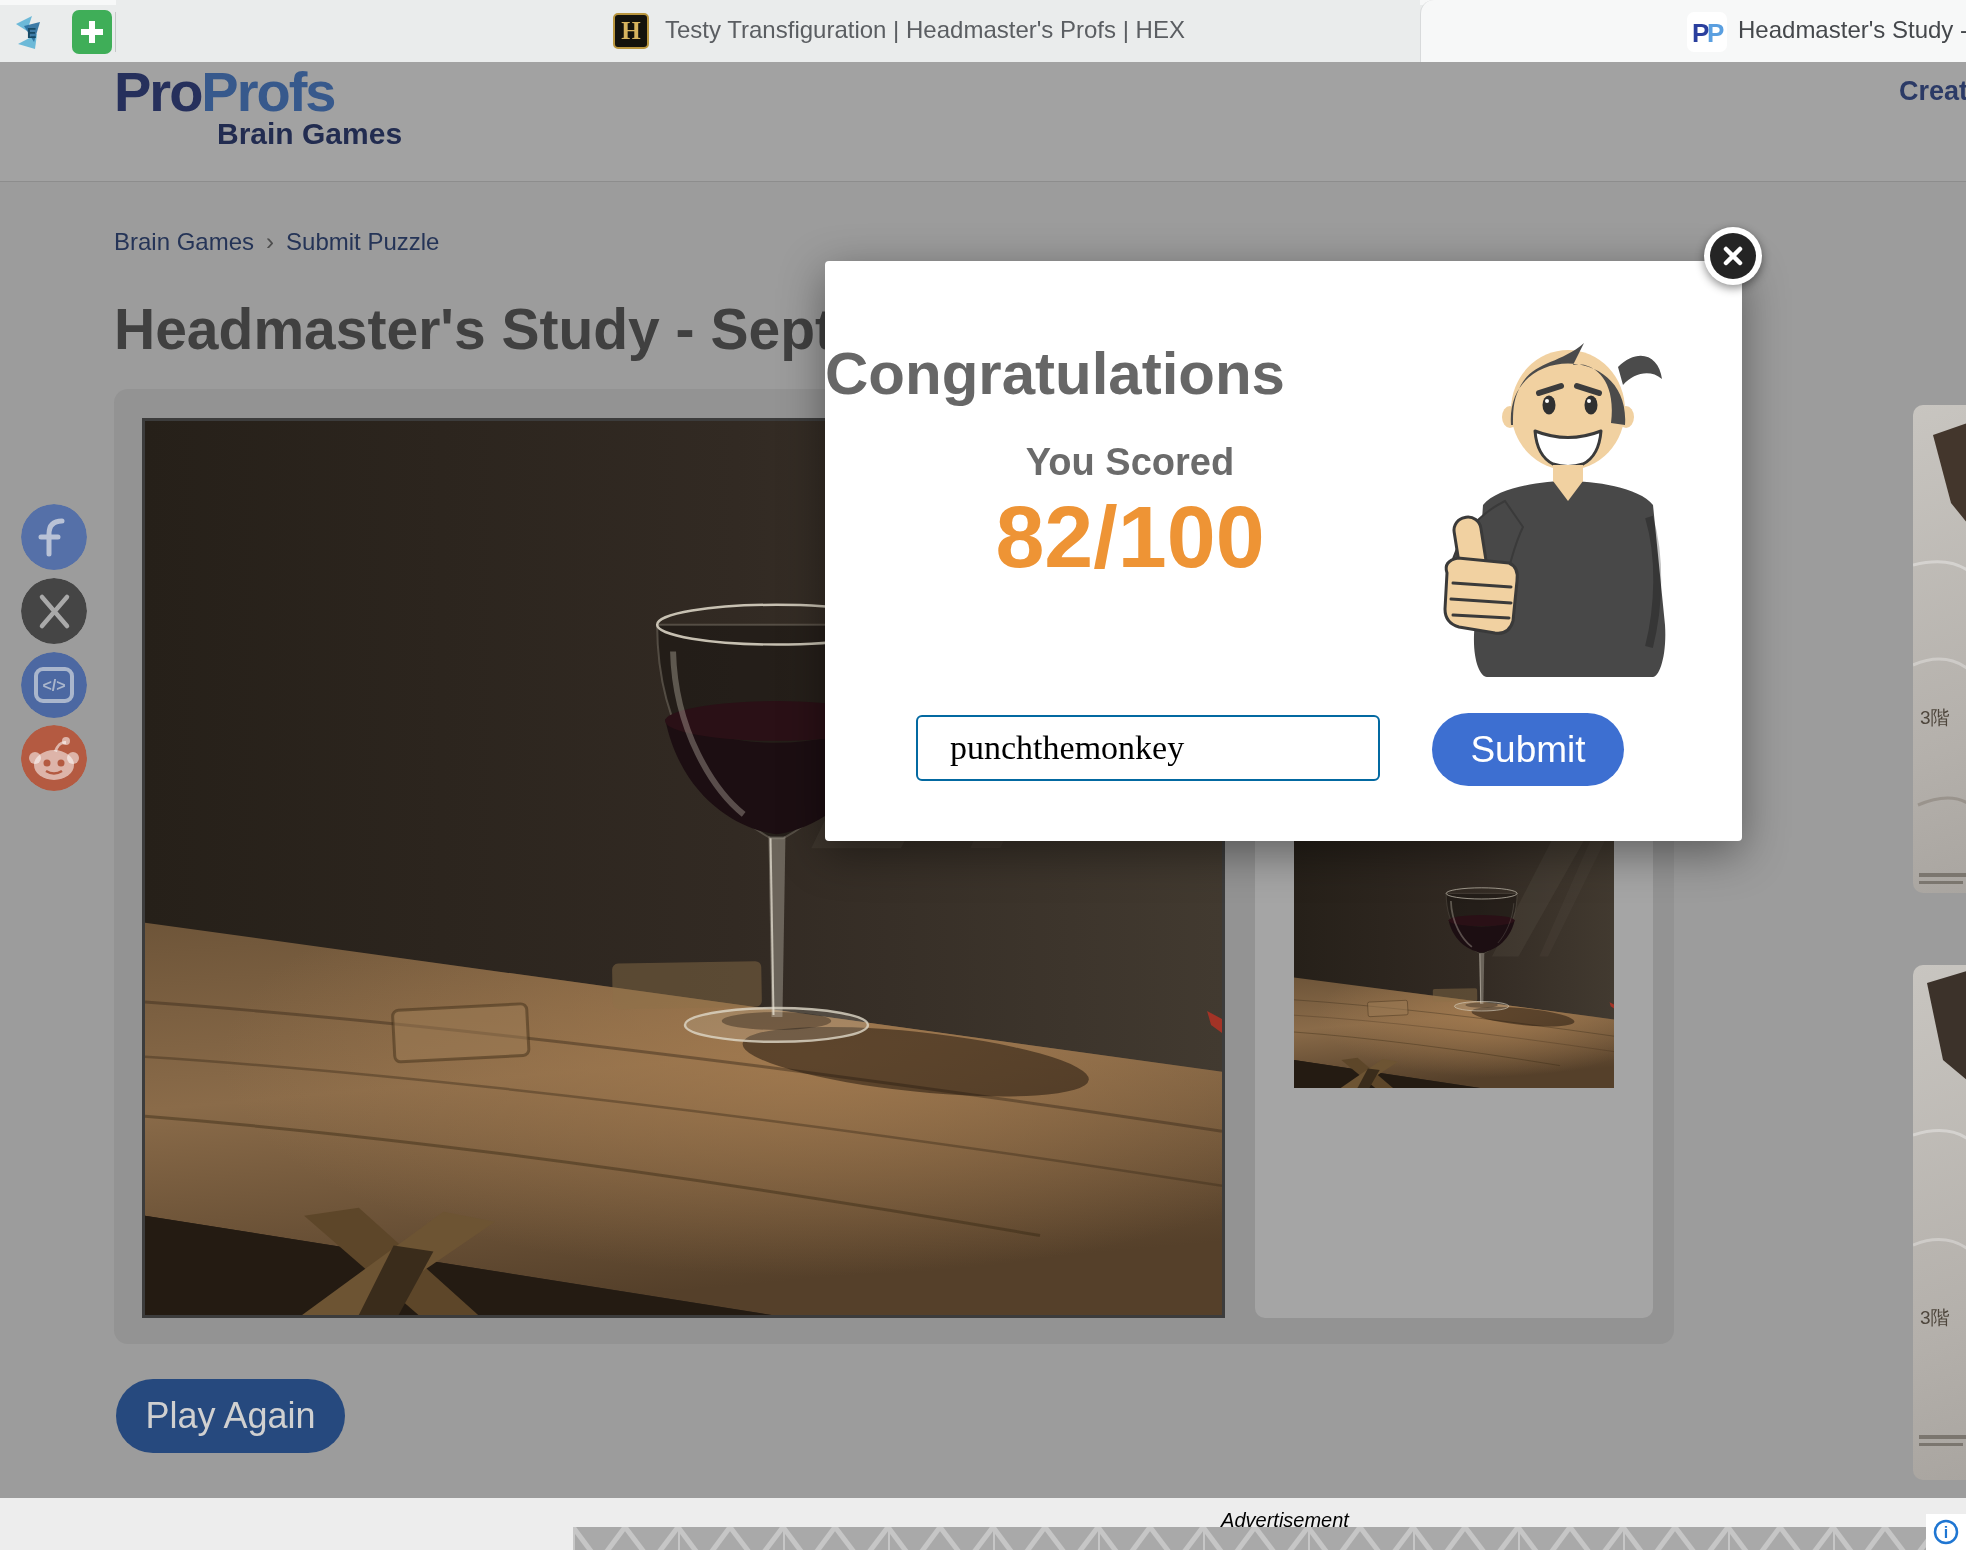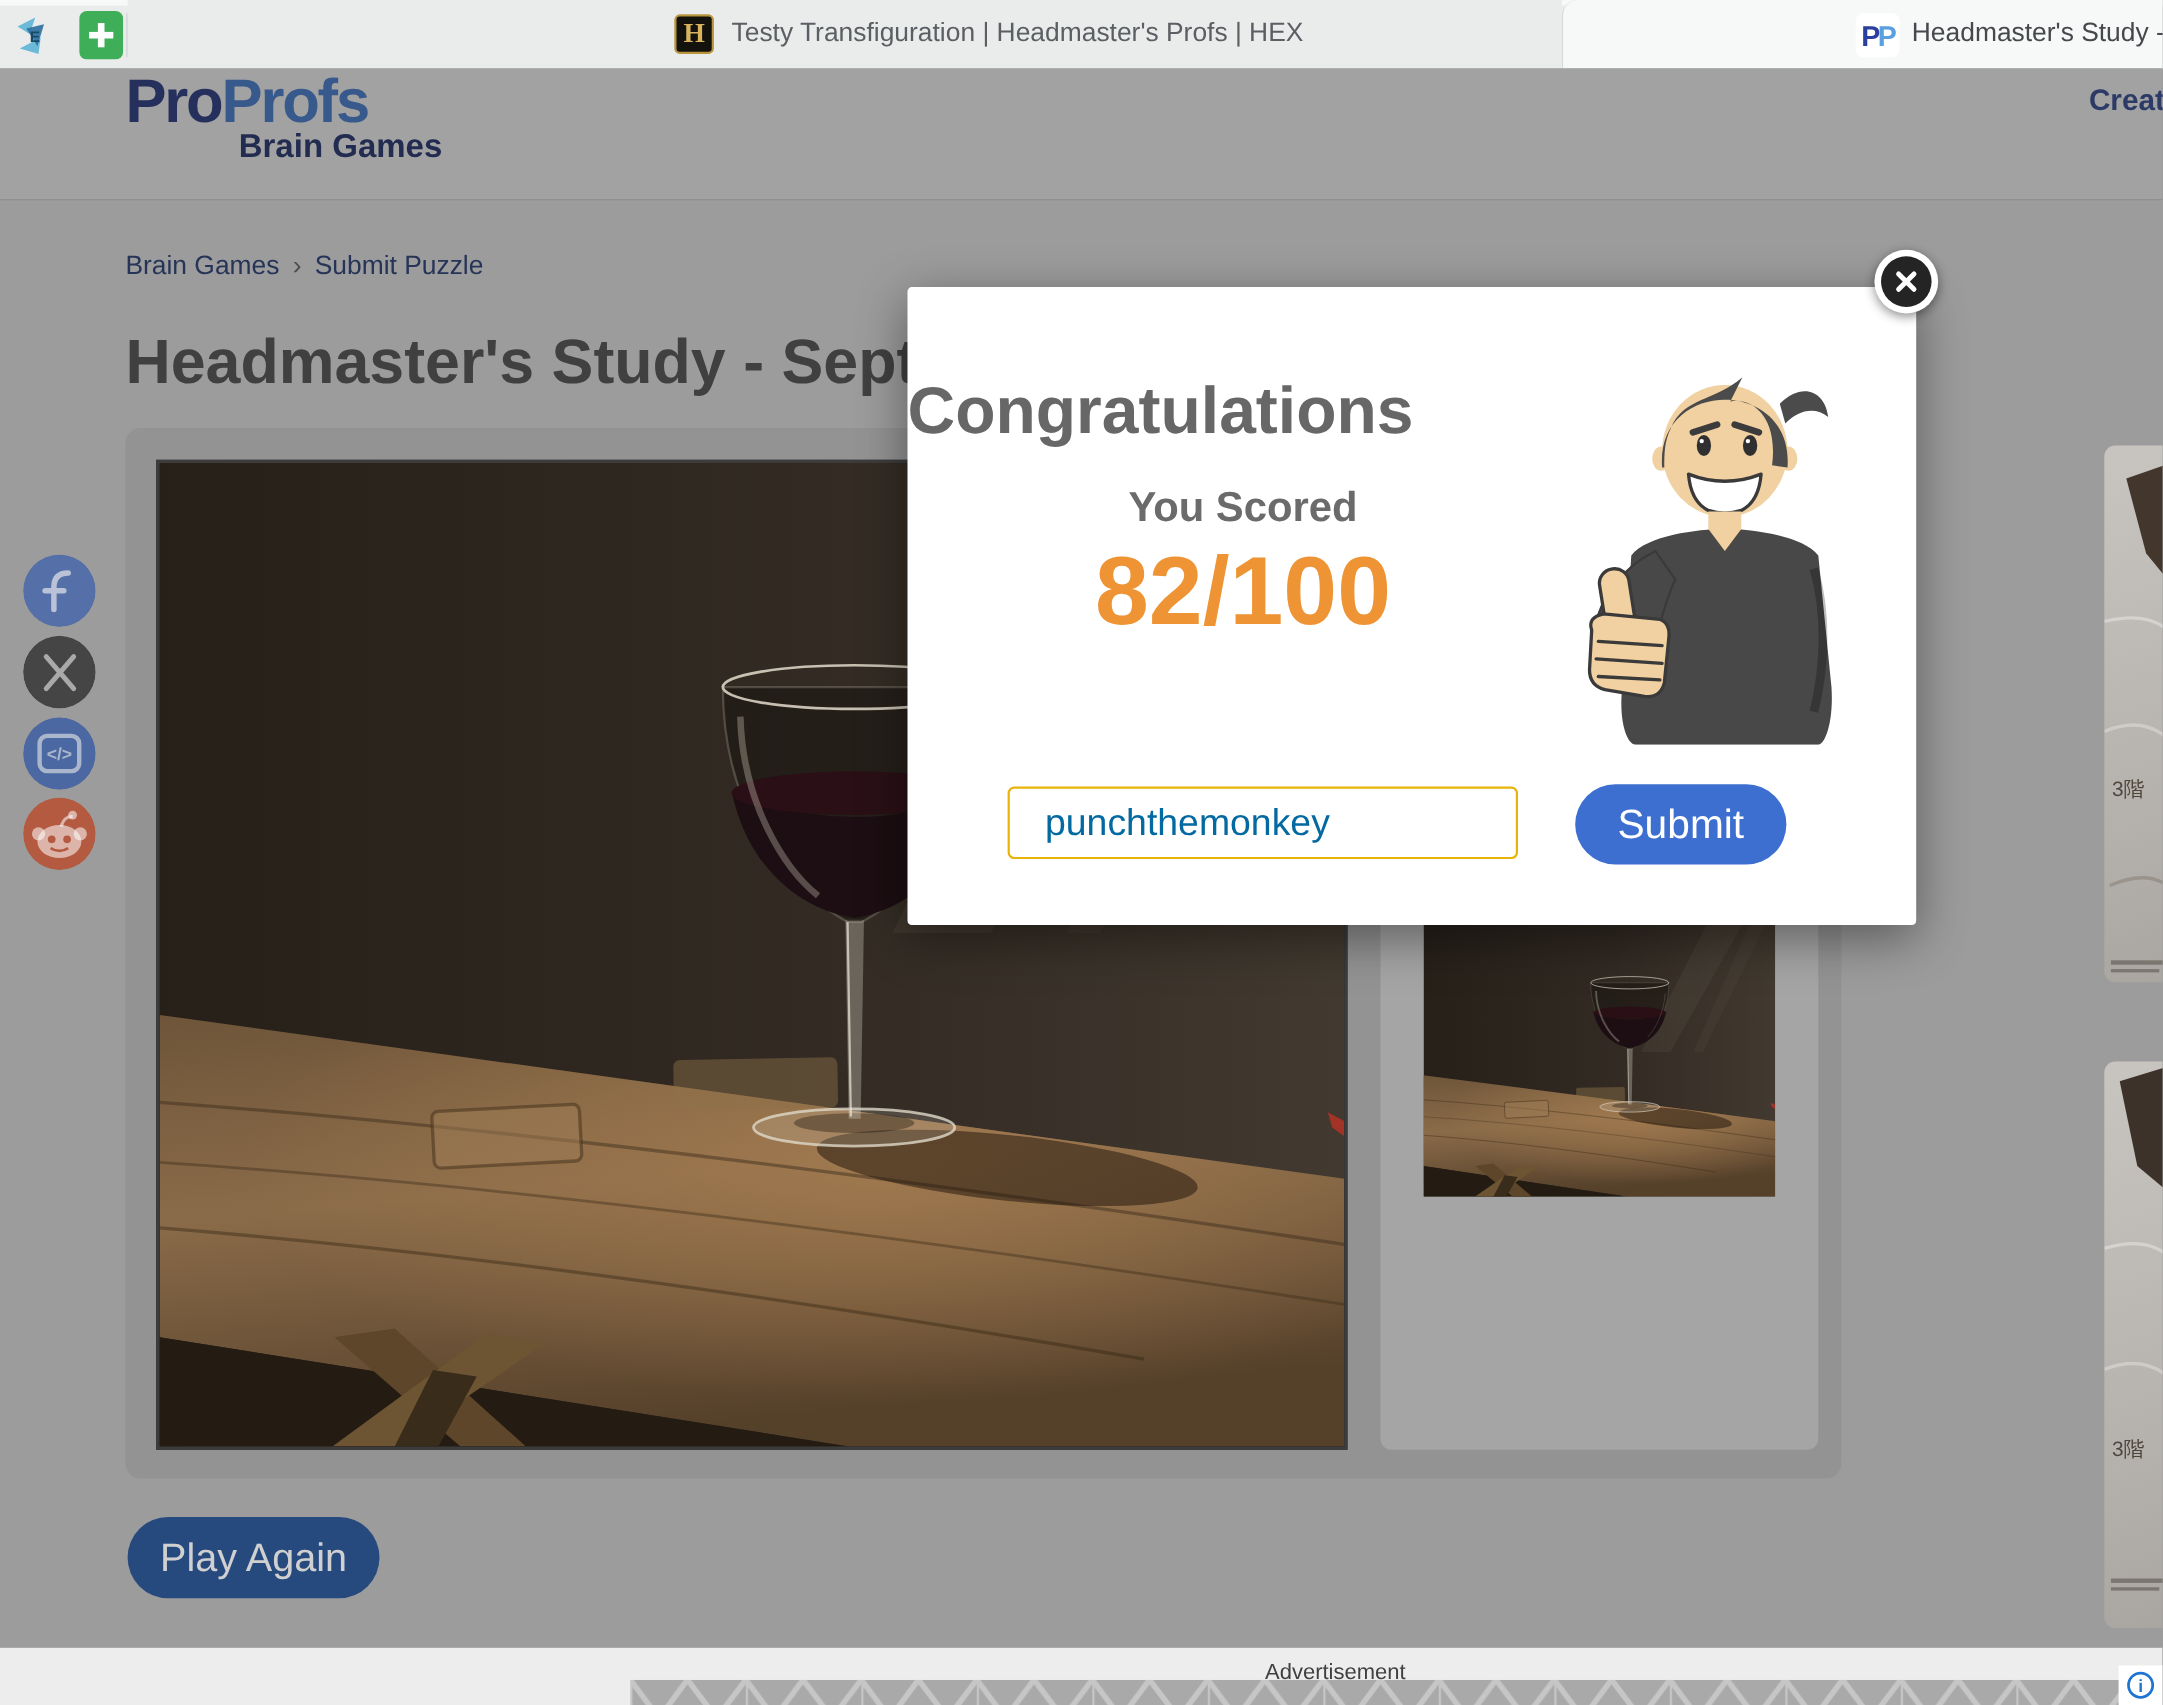--- a/index.html
+++ b/index.html
@@ -41,33 +41,33 @@
   .playagain{left:116px;top:1379px;width:229px;height:74px;border-radius:37px;background:#26497e;
     color:#d0d0d0;font-size:36px;display:flex;align-items:center;justify-content:center;border:none;cursor:pointer;}
   
   .rail{left:1913px;width:60px;border-radius:10px 0 0 10px;overflow:hidden;background:linear-gradient(160deg,#c8c5c0 0%,#b4b0ab 70%,#a9a5a0 100%);}
   .rail1{top:405px;height:488px;}
   .rail2{top:965px;height:515px;}
   .rail-caption{position:absolute;left:7px;font-size:19px;color:#4e463c;}
   .print{position:absolute;left:6px;height:4px;width:48px;background:#6b655e;opacity:.75;}
   
   .adstrip{left:0;top:1498px;width:1966px;height:52px;background:#ededed;}
-  .adlabel{left:1150px;top:1509px;width:270px;text-align:left;font-size:20px;color:#404040;}
+  .adlabel{left:1150px;top:1509px;width:270px;text-align:center;font-size:20px;color:#000000;font-style:italic;}
   .banner{left:573px;top:1527px;width:1393px;height:23px;overflow:hidden;}
   .adinfo{left:1926px;top:1514px;width:40px;height:36px;background:#ffffff;display:flex;align-items:center;justify-content:center;}
   
   .modal{left:825px;top:261px;width:917px;height:580px;background:#ffffff;border-radius:4px;
     box-shadow:0 12px 45px rgba(0,0,0,.42);}
   .m-title{position:absolute;left:0;top:78px;width:610px;text-align:left;font-size:60px;font-weight:700;color:#676767;}
   .m-sub{position:absolute;left:0;top:180px;width:610px;text-align:center;font-size:38px;font-weight:700;color:#6b6b6b;}
   .m-score{position:absolute;left:0;top:232px;width:610px;text-align:center;font-size:88px;font-weight:700;line-height:1;}
   .m-char{position:absolute;left:588px;top:44px;width:280px;height:372px;}
   .m-input{position:absolute;left:91px;top:454px;width:464px;height:66px;box-sizing:border-box;
-    border:2px solid #eab308;border-radius:6px;font-family:Liberation Sans, sans-serif;
-    font-size:34px;color:#0369a1;padding:0 0 0 32px;outline:none;background:#fff;}
+    border:2px solid #0369a1;border-radius:6px;font-family:Liberation Serif, serif;
+    font-size:34px;color:#000000;padding:0 0 0 32px;outline:none;background:#fff;}
   .m-submit{position:absolute;left:607px;top:452px;width:192px;height:73px;border-radius:37px;border:none;
     color:#ffffff;font-size:37px;font-family:"Liberation Sans",sans-serif;display:flex;align-items:center;justify-content:center;cursor:pointer;}
   .m-close{left:1704px;top:227px;width:58px;height:58px;border-radius:50%;background:#ffffff;
     box-shadow:0 3px 10px rgba(0,0,0,.45);display:flex;align-items:center;justify-content:center;cursor:pointer;}
   .m-close-inner{width:46px;height:46px;border-radius:50%;background:#242424;display:flex;align-items:center;justify-content:center;}
 </style>
 </head>
 <body>
 
 <svg width="0" height="0" style="position:absolute">

